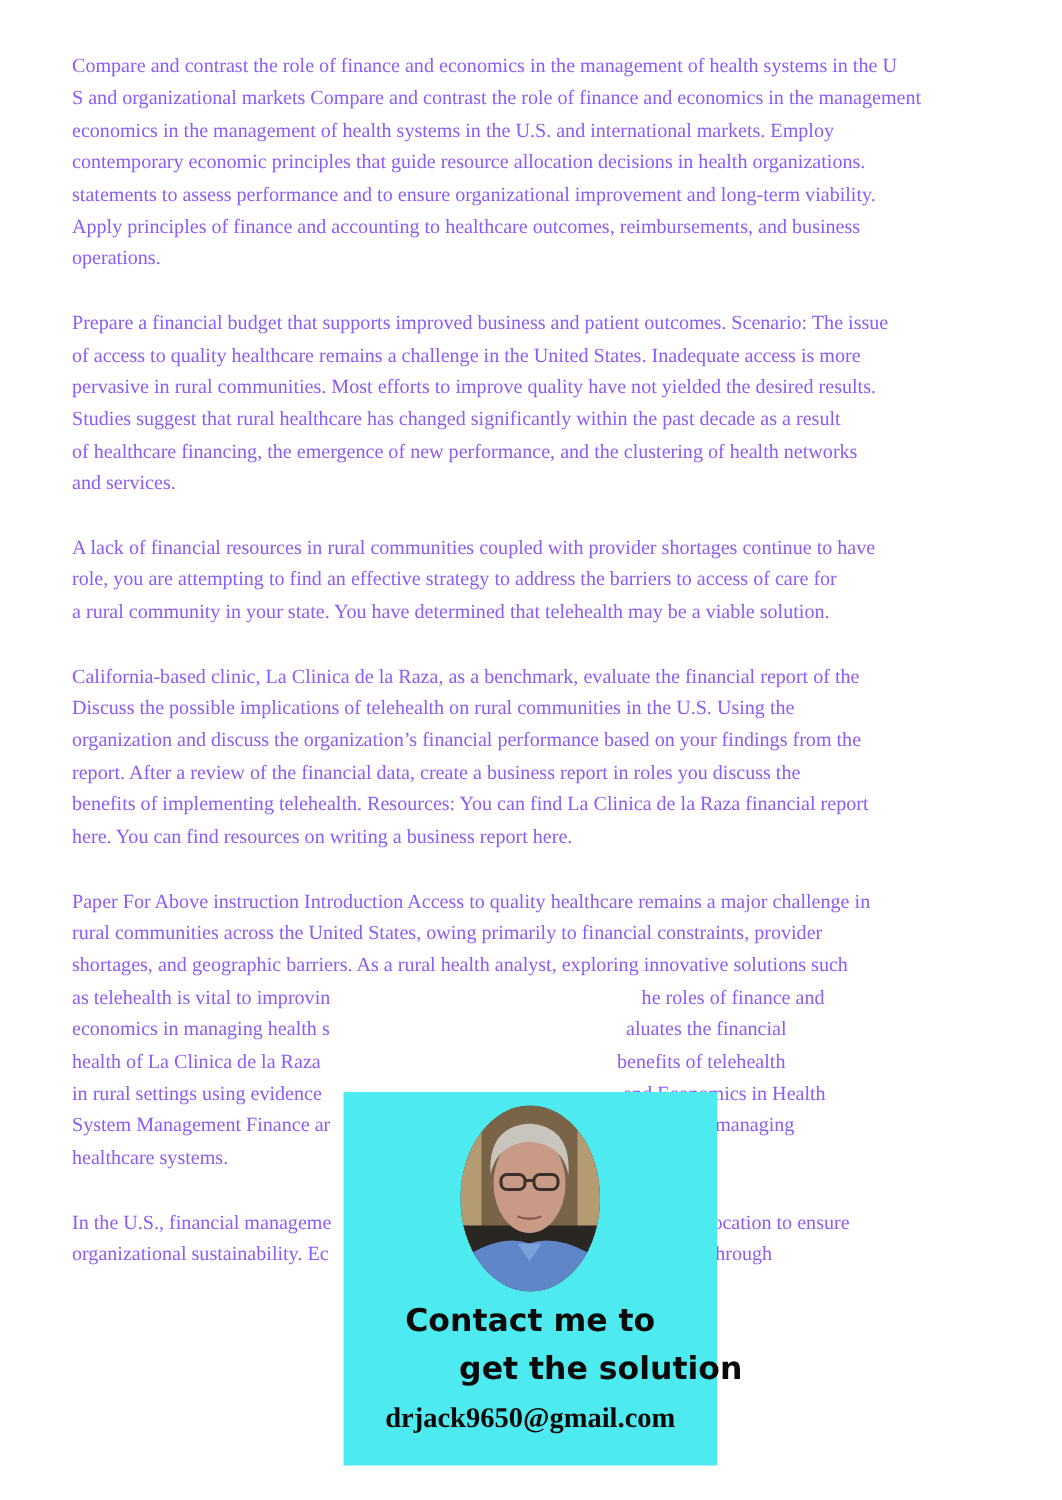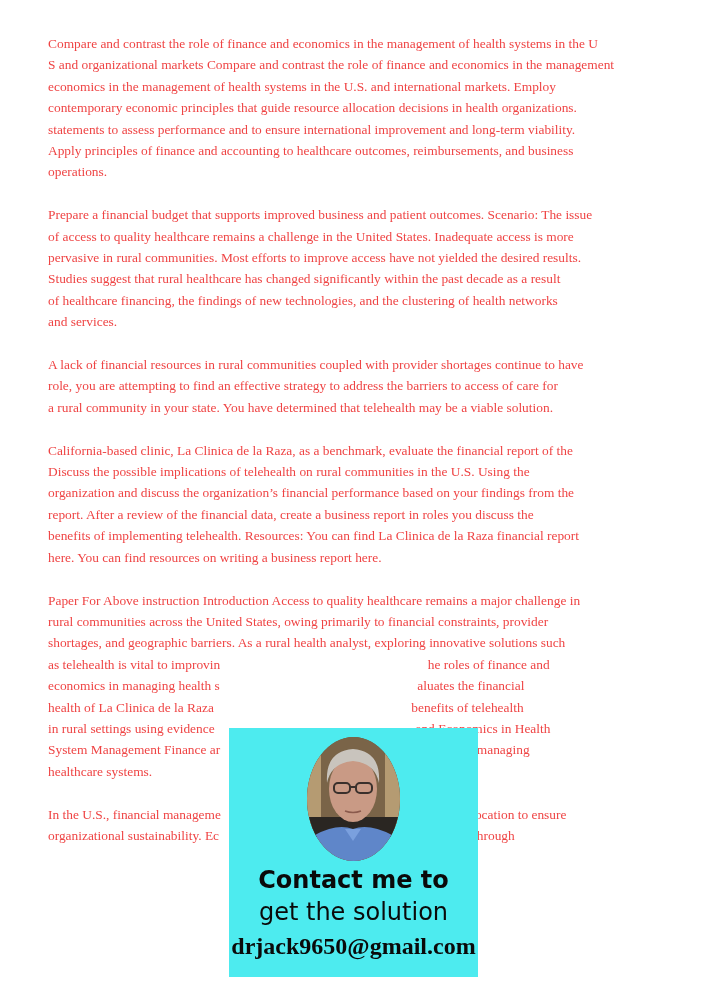--- a/index.html
+++ b/index.html
@@ -14,21 +14,21 @@
       overflow: hidden;
     }
     .page {
       position: absolute;
       left: 48px;
       top: 33px;
       width: 600px;
       font-family: "Liberation Serif", "DejaVu Serif", serif;
       font-size: 13.4px;
       line-height: 21.4px;
-      color: #ef4444;
+      color: #8b5cf6;
     }
     .para {
       margin: 0 0 21.4px 0;
     }
     .line {
       display: block;
       white-space: nowrap;
     }
     .promo-card {
       position: absolute;
@@ -53,57 +53,58 @@
       position: absolute;
       left: 0;
       width: 249px;
       text-align: center;
       color: #0a0a0a;
     }
     .promo-line.l1 {
       top: 138px;
       font-family: "DejaVu Sans", "Liberation Sans", sans-serif;
       font-weight: bold;
-      font-size: 24px;
+      font-size: 21px;
       line-height: 28px;
     }
     .promo-line.l2 {
       top: 170px;
       font-family: "DejaVu Sans", "Liberation Sans", sans-serif;
-      font-weight: normal;
-      font-size: 24px;
+      font-weight: bold;
+      font-size: 21px;
       line-height: 28px;
+      margin-left: 47px;
     }
     .promo-line.email {
       top: 205px;
       font-family: "Liberation Serif", "DejaVu Serif", serif;
       font-weight: bold;
-      font-size: 24px;
+      font-size: 19px;
       line-height: 26px;
     }
   </style>
 </head>
 <body>
 
 <div class="page">
   <div class="para">
     <span class="line">Compare and contrast the role of finance and economics in the management of health systems in the U</span>
     <span class="line">S and organizational markets Compare and contrast the role of finance and economics in the management</span>
     <span class="line">economics in the management of health systems in the U.S. and international markets. Employ</span>
     <span class="line">contemporary economic principles that guide resource allocation decisions in health organizations.</span>
-    <span class="line">statements to assess performance and to ensure international improvement and long-term viability.</span>
+    <span class="line">statements to assess performance and to ensure organizational improvement and long-term viability.</span>
     <span class="line">Apply principles of finance and accounting to healthcare outcomes, reimbursements, and business</span>
     <span class="line">operations.</span>
   </div>
   <div class="para">
     <span class="line">Prepare a financial budget that supports improved business and patient outcomes. Scenario: The issue</span>
     <span class="line">of access to quality healthcare remains a challenge in the United States. Inadequate access is more</span>
-    <span class="line">pervasive in rural communities. Most efforts to improve access have not yielded the desired results.</span>
+    <span class="line">pervasive in rural communities. Most efforts to improve quality have not yielded the desired results.</span>
     <span class="line">Studies suggest that rural healthcare has changed significantly within the past decade as a result</span>
-    <span class="line">of healthcare financing, the findings of new technologies, and the clustering of health networks</span>
+    <span class="line">of healthcare financing, the emergence of new performance, and the clustering of health networks</span>
     <span class="line">and services.</span>
   </div>
   <div class="para">
     <span class="line">A lack of financial resources in rural communities coupled with provider shortages continue to have</span>
     <span class="line">role, you are attempting to find an effective strategy to address the barriers to access of care for</span>
     <span class="line">a rural community in your state. You have determined that telehealth may be a viable solution.</span>
   </div>
   <div class="para">
     <span class="line">California-based clinic, La Clinica de la Raza, as a benchmark, evaluate the financial report of the</span>
     <span class="line">Discuss the possible implications of telehealth on rural communities in the U.S. Using the</span>

